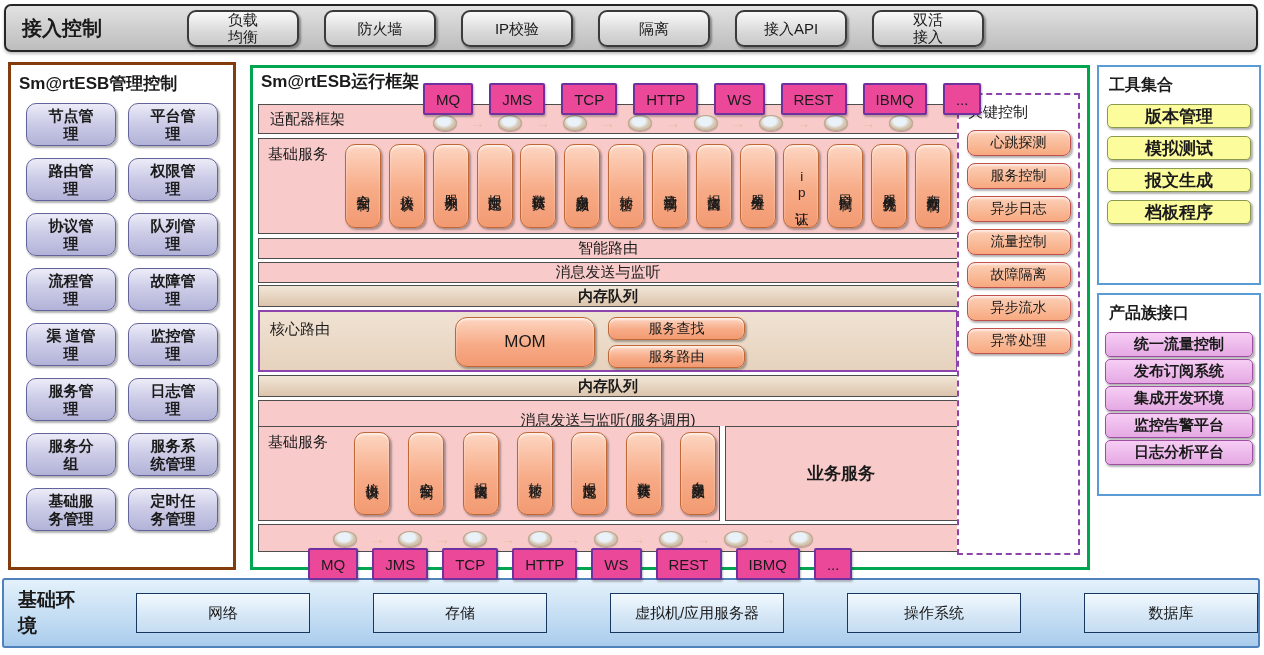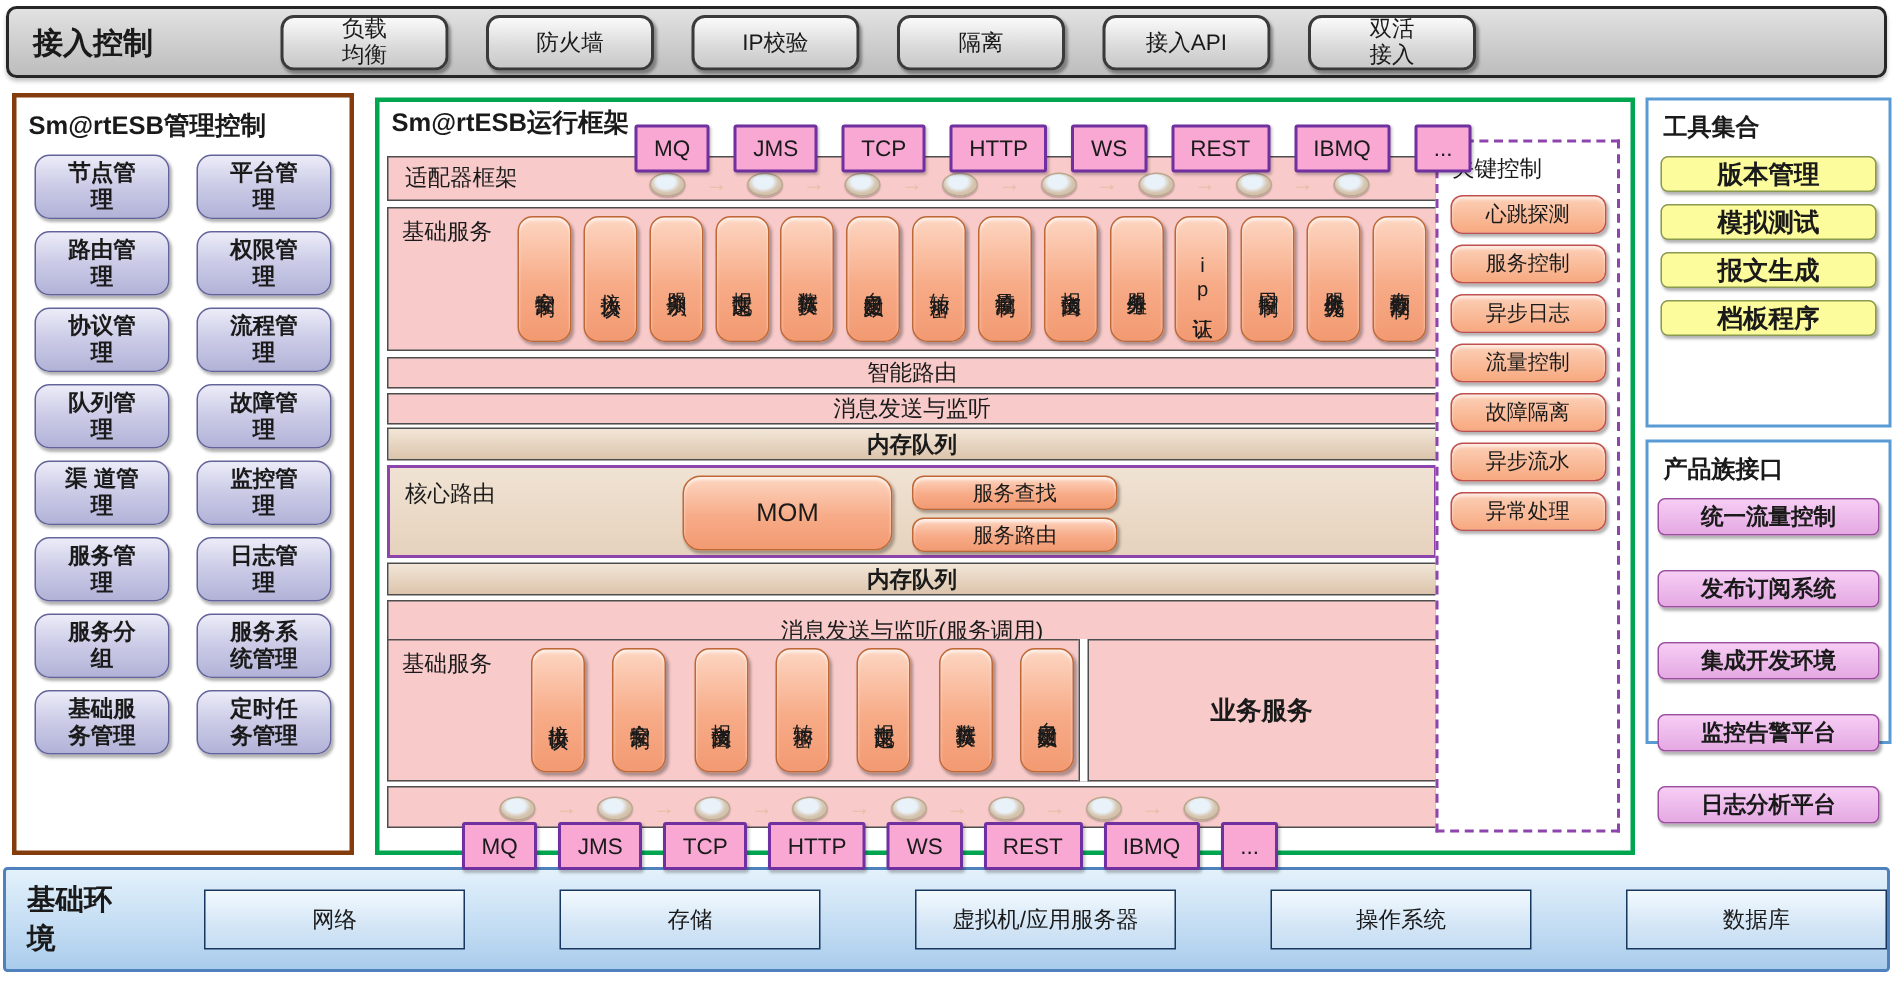--- a/index.html
+++ b/index.html
@@ -16,39 +16,39 @@
   .ac-btn{min-width:112px;height:37px;box-sizing:border-box;border:2px solid #3a3a3a;border-radius:9px;
     background:linear-gradient(180deg,#fafafa 0%,#d9d9d9 60%,#c9c9c9 100%);
     display:flex;align-items:center;justify-content:center;font-size:15px;line-height:17px;
     white-space:pre-line;text-align:center;box-shadow:1.5px 2px 2px rgba(0,0,0,.35);}
 
   
   .left-panel{position:absolute;left:8px;top:62px;width:228px;height:508px;box-sizing:border-box;
     background:#fff;border:3px solid #843C0C;}
   .left-title{font-size:17px;font-weight:bold;padding:7px 0 4px 8px;}
   .mgmt-grid{display:grid;grid-template-columns:90px 90px;grid-auto-rows:43px;column-gap:18px;row-gap:8px;
-    justify-content:center;padding-top:4px;}
+    justify-content:center;padding-top:4px;gap:12px;}
   .mgmt-btn{box-sizing:border-box;border:1.5px solid #63639b;border-radius:10px;
     background:linear-gradient(180deg,#ececf8 0%,#cdcde8 45%,#b2b2d8 100%);
     display:flex;align-items:center;justify-content:center;text-align:center;
     font-size:15px;line-height:18px;font-weight:600;padding:0 15px;
     box-shadow:1.5px 2px 2px rgba(0,0,0,.3);}
 
   
   .frame{position:absolute;left:250px;top:65px;width:840px;height:505px;box-sizing:border-box;
     border:3px solid #00A550;background:#fff;}
   .frame-title{position:absolute;left:8px;top:2px;font-size:17px;font-weight:bold;}
   .band{position:absolute;left:5px;width:700px;box-sizing:border-box;border:1.2px solid #4d4d4d;
     background:#f8caca;font-size:15px;}
   .band.center{display:flex;align-items:center;justify-content:center;}
   .band.mem{background:linear-gradient(180deg,#f2e6d7 0%,#dcc4ac 100%);font-weight:bold;}
   .band-label-left{position:absolute;left:11px;top:50%;transform:translateY(-50%);}
 
   .proto-row{position:absolute;display:flex;align-items:center;z-index:5;}
-  .proto-box{box-sizing:border-box;height:32px;border:2.5px solid #7030A0;border-radius:2px;background:#f9a8d4;
+  .proto-box{box-sizing:border-box;height:32px;border:2.5px solid #7030A0;border-radius:2px;background:#ec4899;
     display:flex;align-items:center;justify-content:center;font-size:15px;padding:0 11px;
     box-shadow:1px 1.5px 2px rgba(0,0,0,.25);}
   .proto-top{left:170px;top:15px;gap:16px;}
   .proto-bottom{left:55px;top:480px;gap:14px;}
 
   .oval-row{position:absolute;display:flex;align-items:center;justify-content:space-between;z-index:4;}
   .oval{width:24px;height:16px;border-radius:50%;box-sizing:border-box;border:1px solid #b9a68d;
     background:radial-gradient(ellipse at 45% 38%,#eaf2f9 0%,#eaf2f9 36%,#d6c6b2 58%,#c7b299 100%);
     box-shadow:0 1px 1px rgba(0,0,0,.25);}
   .oval-arrow{color:#e3c0a5;font-size:15px;line-height:16px;}
@@ -92,21 +92,21 @@
   .side-panel{position:absolute;left:1097px;width:164px;box-sizing:border-box;background:#fff;
     border:2px solid #5b9bd5;}
   .side-title{font-size:16px;font-weight:600;padding:8px 0 2px 10px;}
   .side-list{display:flex;flex-direction:column;align-items:center;}
   .tools-panel{top:65px;height:220px;}
   .tools-panel .side-list{gap:8px;padding-top:6px;}
   .tool-btn{width:144px;height:24px;box-sizing:border-box;border:1.2px solid #8a9a50;border-radius:5px;
     background:#fcfc9c;display:flex;align-items:center;justify-content:center;font-size:17px;font-weight:600;
     box-shadow:1.5px 2px 2px rgba(0,0,0,.3);}
   .products-panel{top:293px;height:203px;}
-  .products-panel .side-list{gap:23px;padding-top:6px;}
+  .products-panel .side-list{gap:2px;padding-top:6px;}
   .prod-btn{width:148px;height:25px;box-sizing:border-box;border:1.2px solid #9e4ea0;border-radius:5px;
     background:linear-gradient(180deg,#f6cdf4 0%,#e5a9e3 100%);
     display:flex;align-items:center;justify-content:center;font-size:15px;font-weight:600;
     box-shadow:1.5px 2px 2px rgba(0,0,0,.3);}
 
   
   .bottombar{position:absolute;left:2px;top:578px;width:1258px;height:70px;box-sizing:border-box;
     border:2px solid #4f81bd;border-radius:3px;
     background:linear-gradient(180deg,#e3f1fb 0%,#bcd8f1 70%,#a9ccec 100%);
     display:flex;align-items:center;}
@@ -138,22 +138,22 @@
 
   <div class="left-panel">
     <div class="left-title">Sm@rtESB管理控制</div>
     <div class="mgmt-grid">
 
     <div class="mgmt-btn">节点管理</div>
         <div class="mgmt-btn">平台管理</div>
         <div class="mgmt-btn">路由管理</div>
         <div class="mgmt-btn">权限管理</div>
         <div class="mgmt-btn">协议管理</div>
+        <div class="mgmt-btn">队列管理</div>
         <div class="mgmt-btn">流程管理</div>
-        <div class="mgmt-btn">队列管理</div>
         <div class="mgmt-btn">故障管理</div>
         <div class="mgmt-btn">渠 道管理</div>
         <div class="mgmt-btn">监控管理</div>
         <div class="mgmt-btn">服务管理</div>
         <div class="mgmt-btn">日志管理</div>
         <div class="mgmt-btn">服务分组</div>
         <div class="mgmt-btn">服务系统管理</div>
         <div class="mgmt-btn">基础服务管理</div>
         <div class="mgmt-btn">定时任务管理</div>
       </div>

